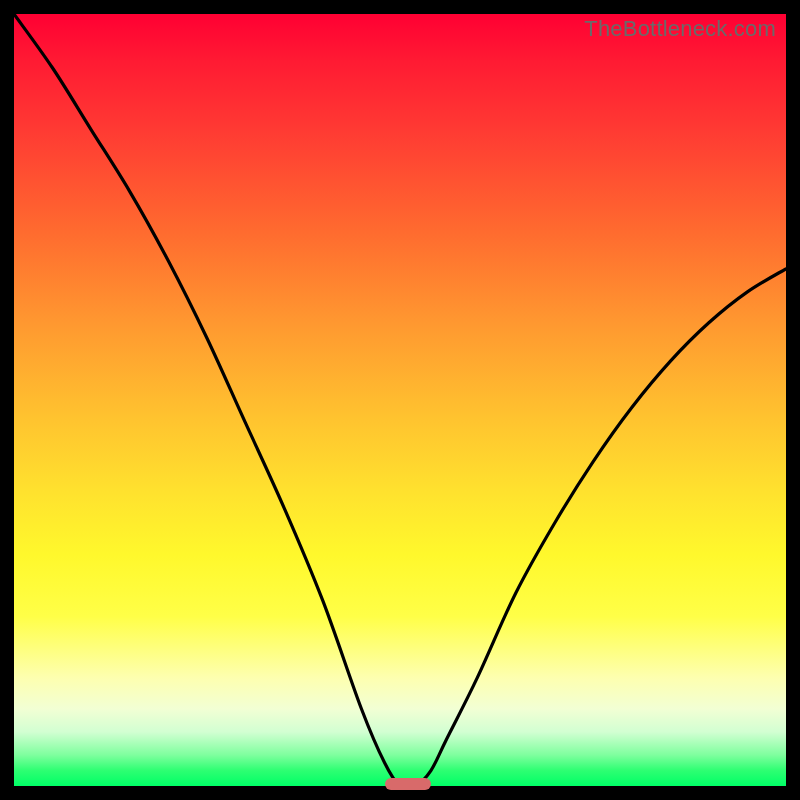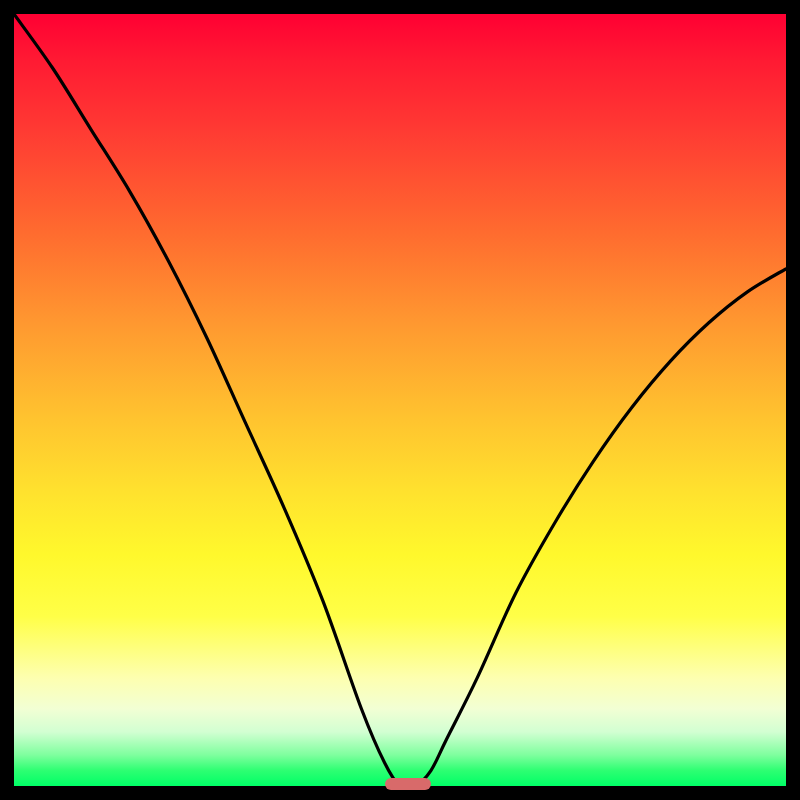--- a/index.html
+++ b/index.html
@@ -55,20 +55,21 @@
     border-radius: 6px;
     background: #d86a6a;
   }
 </style>
 </head>
 <body>
 
 <div class="frame">
   <div class="plot-area">
 
+    <div class="watermark">TheBottleneck.com</div>
 
     <svg class="curve" viewBox="0 0 772 772" preserveAspectRatio="none">
       <path fill="none" stroke="#000" stroke-width="3.2" stroke-linecap="round" stroke-linejoin="round" d="M 0.0 0.0 C 6.4 9.0, 25.7 34.7, 38.6 54.0 C 51.5 73.3, 64.3 95.2, 77.2 115.8 C 90.1 136.4, 102.9 155.7, 115.8 177.6 C 128.7 199.4, 141.5 222.6, 154.4 247.0 C 167.3 271.5, 180.1 297.2, 193.0 324.2 C 205.9 351.3, 218.7 380.9, 231.6 409.2 C 244.5 437.5, 257.3 464.5, 270.2 494.1 C 283.1 523.7, 295.9 553.3, 308.8 586.7 C 321.7 620.2, 337.1 667.8, 347.4 694.8 C 357.7 721.8, 364.1 736.0, 370.6 748.8 C 377.0 761.7, 380.9 768.1, 386.0 772.0 C 391.1 775.9, 396.3 774.6, 401.4 772.0 C 406.6 769.4, 411.7 764.3, 416.9 756.6 C 422.0 748.8, 424.6 741.1, 432.3 725.7 C 440.0 710.2, 451.6 688.4, 463.2 663.9 C 474.8 639.5, 488.9 604.7, 501.8 579.0 C 514.7 553.3, 527.5 531.4, 540.4 509.5 C 553.3 487.6, 566.1 467.1, 579.0 447.8 C 591.9 428.5, 604.7 410.4, 617.6 393.7 C 630.5 377.0, 643.3 361.6, 656.2 347.4 C 669.1 333.2, 681.9 320.4, 694.8 308.8 C 707.7 297.2, 720.5 286.9, 733.4 277.9 C 746.3 268.9, 765.6 258.6, 772.0 254.8"></path>
     </svg>
 
     <div class="marker" style="left: 370.56px; width: 46.32px; top: 764px;"></div>
 
   </div>
 </div>
 

